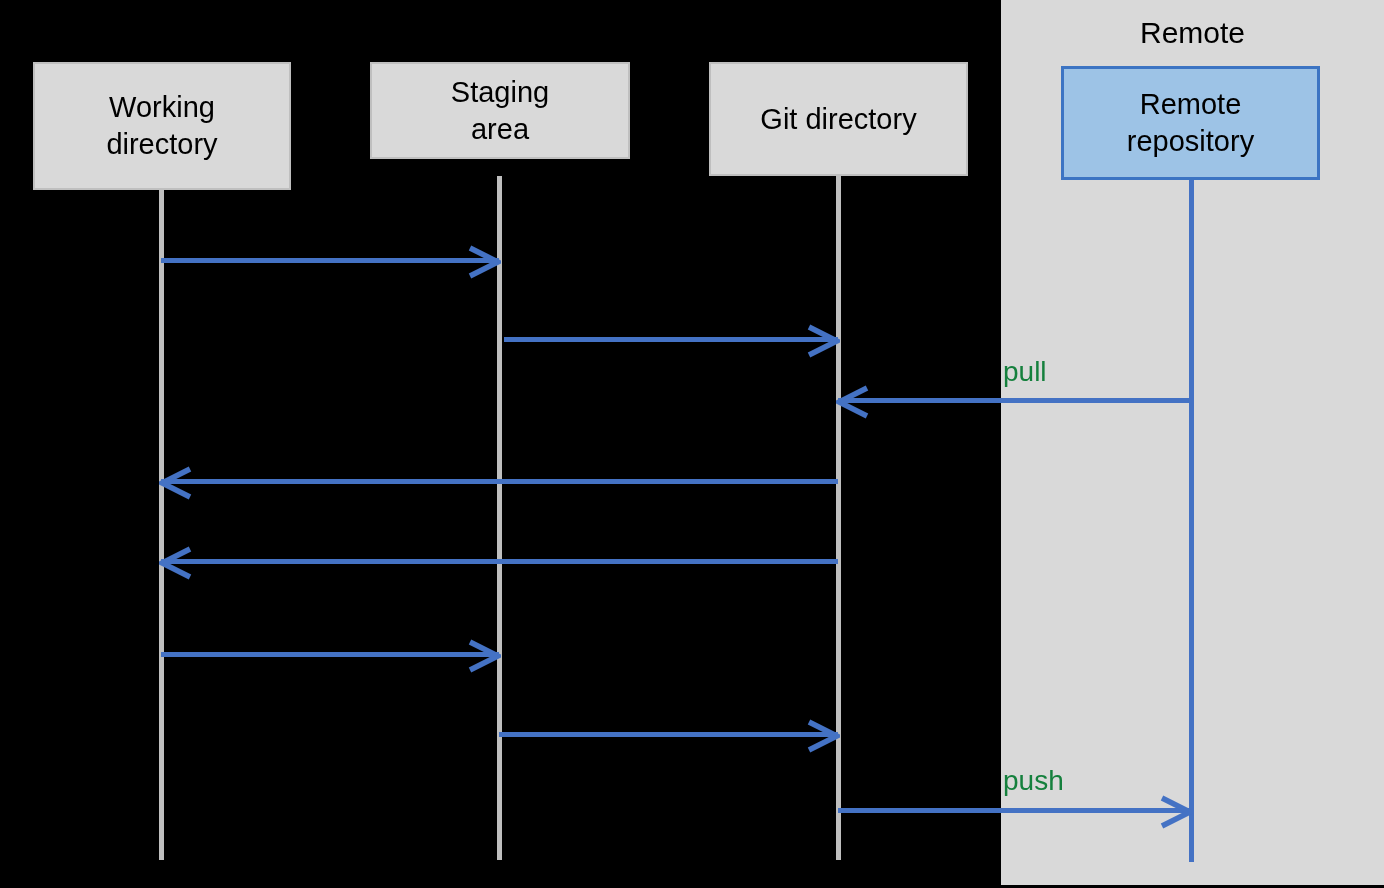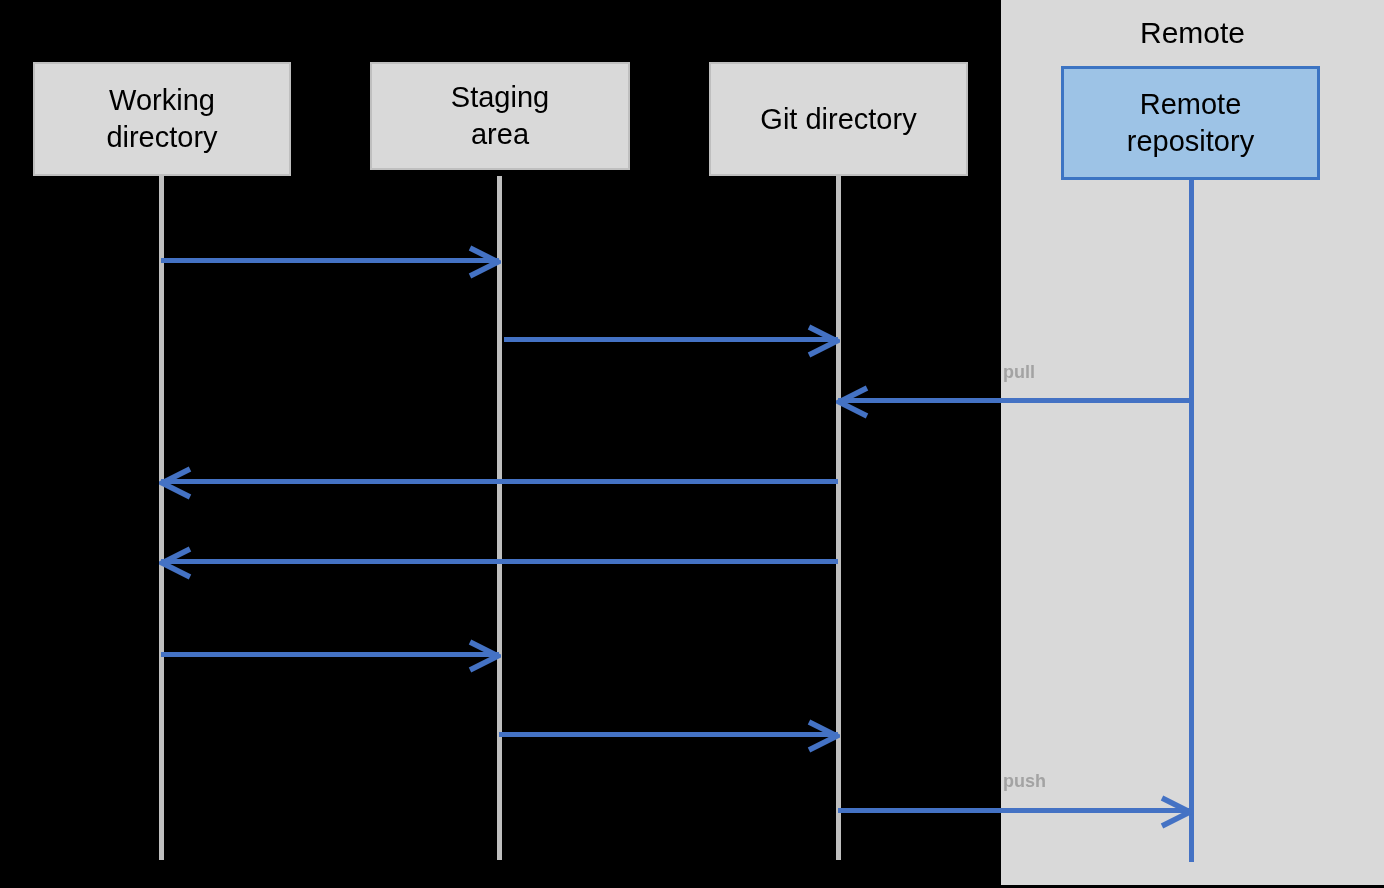--- a/index.html
+++ b/index.html
@@ -80,45 +80,45 @@
   .arrowhead {
     position: absolute;
     width: 34px;
     height: 34px;
     overflow: visible;
   }
   .arrowhead svg { display: block; }
   
   .msg-label {
     position: absolute;
-    font-size: 18px;
-    font-weight: bold;
-    color: #a3a3a3;
+    font-size: 28px;
+    font-weight: normal;
+    color: #15803d;
     line-height: 30px;
     white-space: nowrap;
   }
 </style>
 </head>
 <body>
 
 <div id="canvas">
 
   <div class="remote-panel"></div>
   <div class="remote-panel-title">Remote</div>
 
   <div id="layers">
       <div class="lifeline" style="left: 159px; top: 176px; height: 684px;"></div>
       <div class="lifeline" style="left: 497px; top: 176px; height: 684px;"></div>
       <div class="lifeline" style="left: 836px; top: 176px; height: 684px;"></div>
       <div class="lifeline remote-lifeline" style="left: 1189px; top: 180px; height: 682px;"></div>
-      <div class="actor-box" style="left: 33px; top: 62px; width: 258px; height: 114px;">
+      <div class="actor-box" style="left: 33px; top: 62px; width: 258px; height: 128px;">
         <span class="actor-label">Working
 directory</span>
       </div>
-      <div class="actor-box" style="left: 370px; top: 62px; width: 260px; height: 108px;">
+      <div class="actor-box" style="left: 370px; top: 62px; width: 260px; height: 97px;">
         <span class="actor-label">Staging
 area</span>
       </div>
       <div class="actor-box" style="left: 709px; top: 62px; width: 259px; height: 114px;">
         <span class="actor-label">Git directory</span>
       </div>
       <div class="actor-box remote-box" style="left: 1061px; top: 66px; width: 259px; height: 114px;">
         <span class="actor-label">Remote
 repository</span>
       </div>

